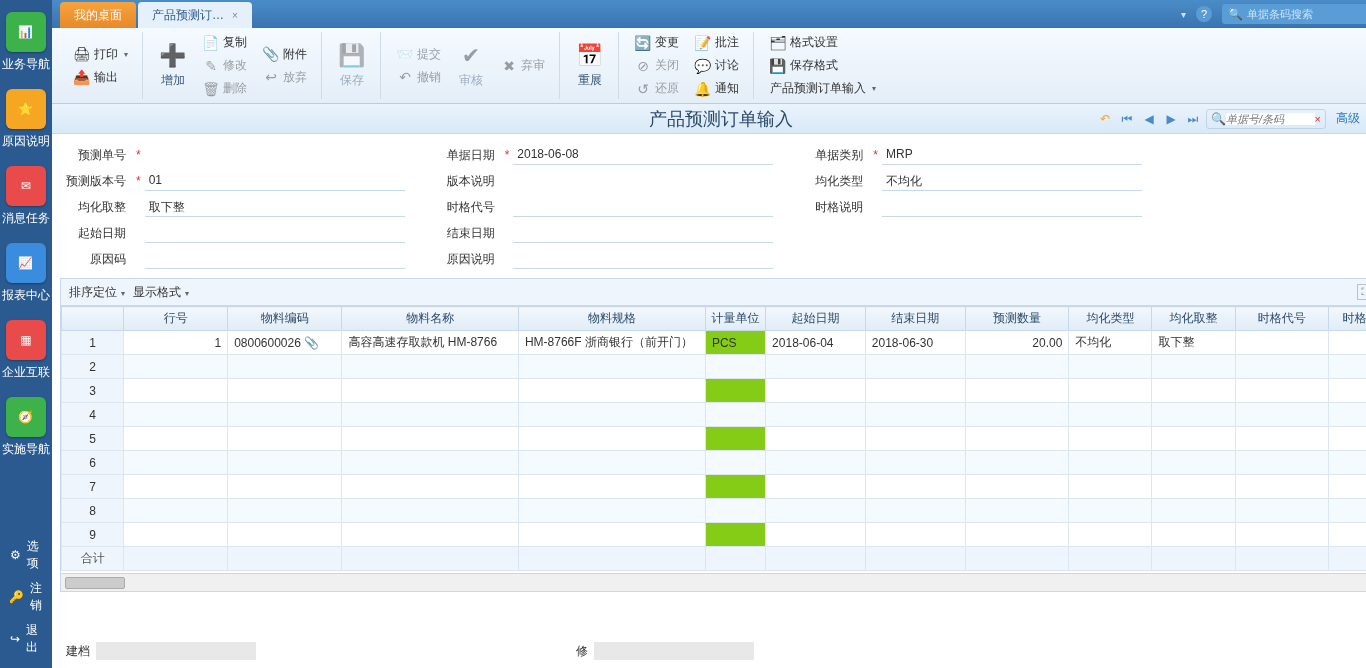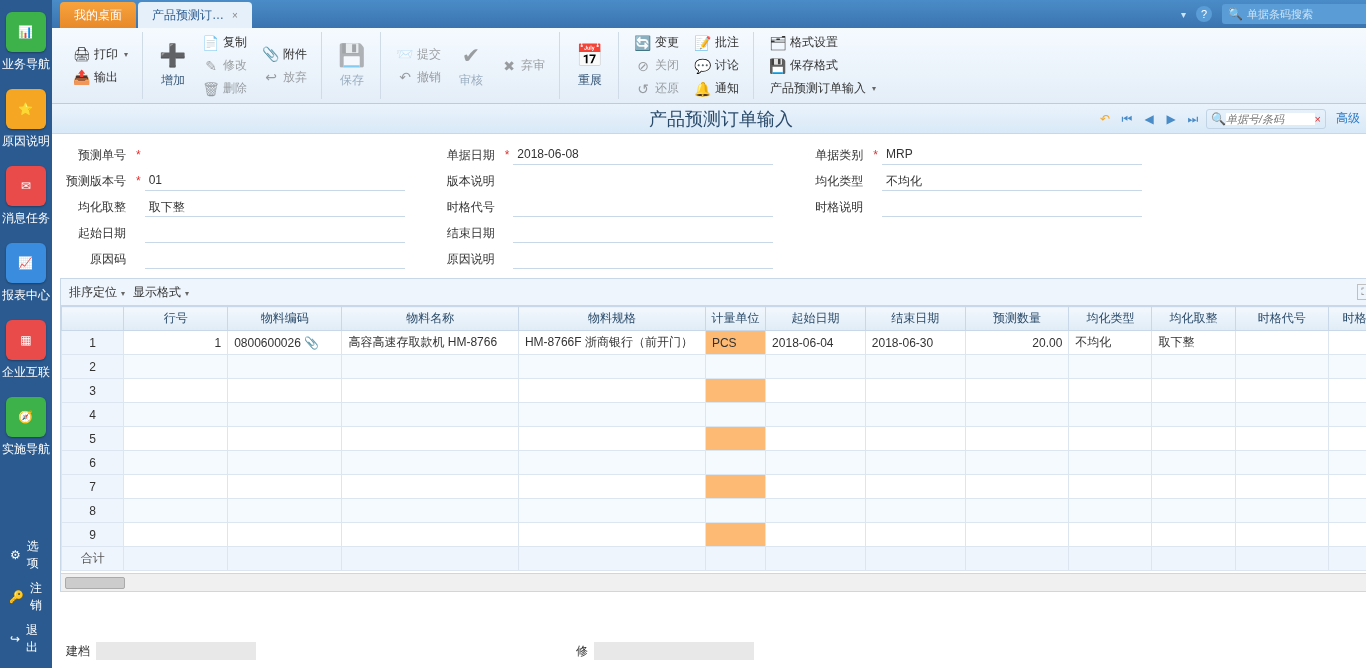--- a/index.html
+++ b/index.html
@@ -57,21 +57,21 @@
 .grid-toolbar .dd-arrow { margin-left: 4px; }
 .grid-expand { margin-left: auto; width: 16px; height: 16px; border: 1px solid #c0c0c0; display: flex; align-items: center; justify-content: center; cursor: pointer; font-size: 10px; color: #666; }
 
 .grid-wrap { margin: 0 8px; border: 1px solid #c8d8e8; border-top: none; overflow: auto; height: 268px; position: relative; }
 table.grid { border-collapse: collapse; width: 1320px; table-layout: fixed; }
 table.grid th { background: linear-gradient(#f2f8fd, #e0ecf6); border: 1px solid #c8d8e8; font-weight: normal; font-size: 12px; color: #2a4a6a; height: 24px; padding: 0 4px; white-space: nowrap; overflow: hidden; }
 table.grid td { border: 1px solid #dce6f0; height: 24px; padding: 0 6px; font-size: 12px; white-space: nowrap; overflow: hidden; }
 table.grid tr:nth-child(even) td { background: #f5faff; }
 table.grid td.rn { text-align: center; background: #eef5fc !important; }
 table.grid td.num { text-align: right; }
-table.grid td.unit { background: #fdba74; }
+table.grid td.unit { background: #84cc16; }
 .sum-row td { background: #eef5fc !important; color:#555; }
 .attach-icon { color: #888; font-size: 12px; }
 .hscroll { height: 18px; margin: 0 8px; border: 1px solid #c8d8e8; border-top: none; background: #f0f0f0; display: flex; align-items: center; }
 .hscroll-thumb { width: 60px; height: 12px; background: #ccc; border: 1px solid #aaa; border-radius: 2px; margin-left: 4px; }
 
 .footer { margin-top: auto; padding: 24px 14px 8px; display: flex; gap: 320px; font-size: 12px; color: #333; }
 .footer-field { display: flex; align-items: center; gap: 6px; }
 .footer-val { width: 160px; height: 18px; background: #e8e8e8; }
 </style>
 </head>

